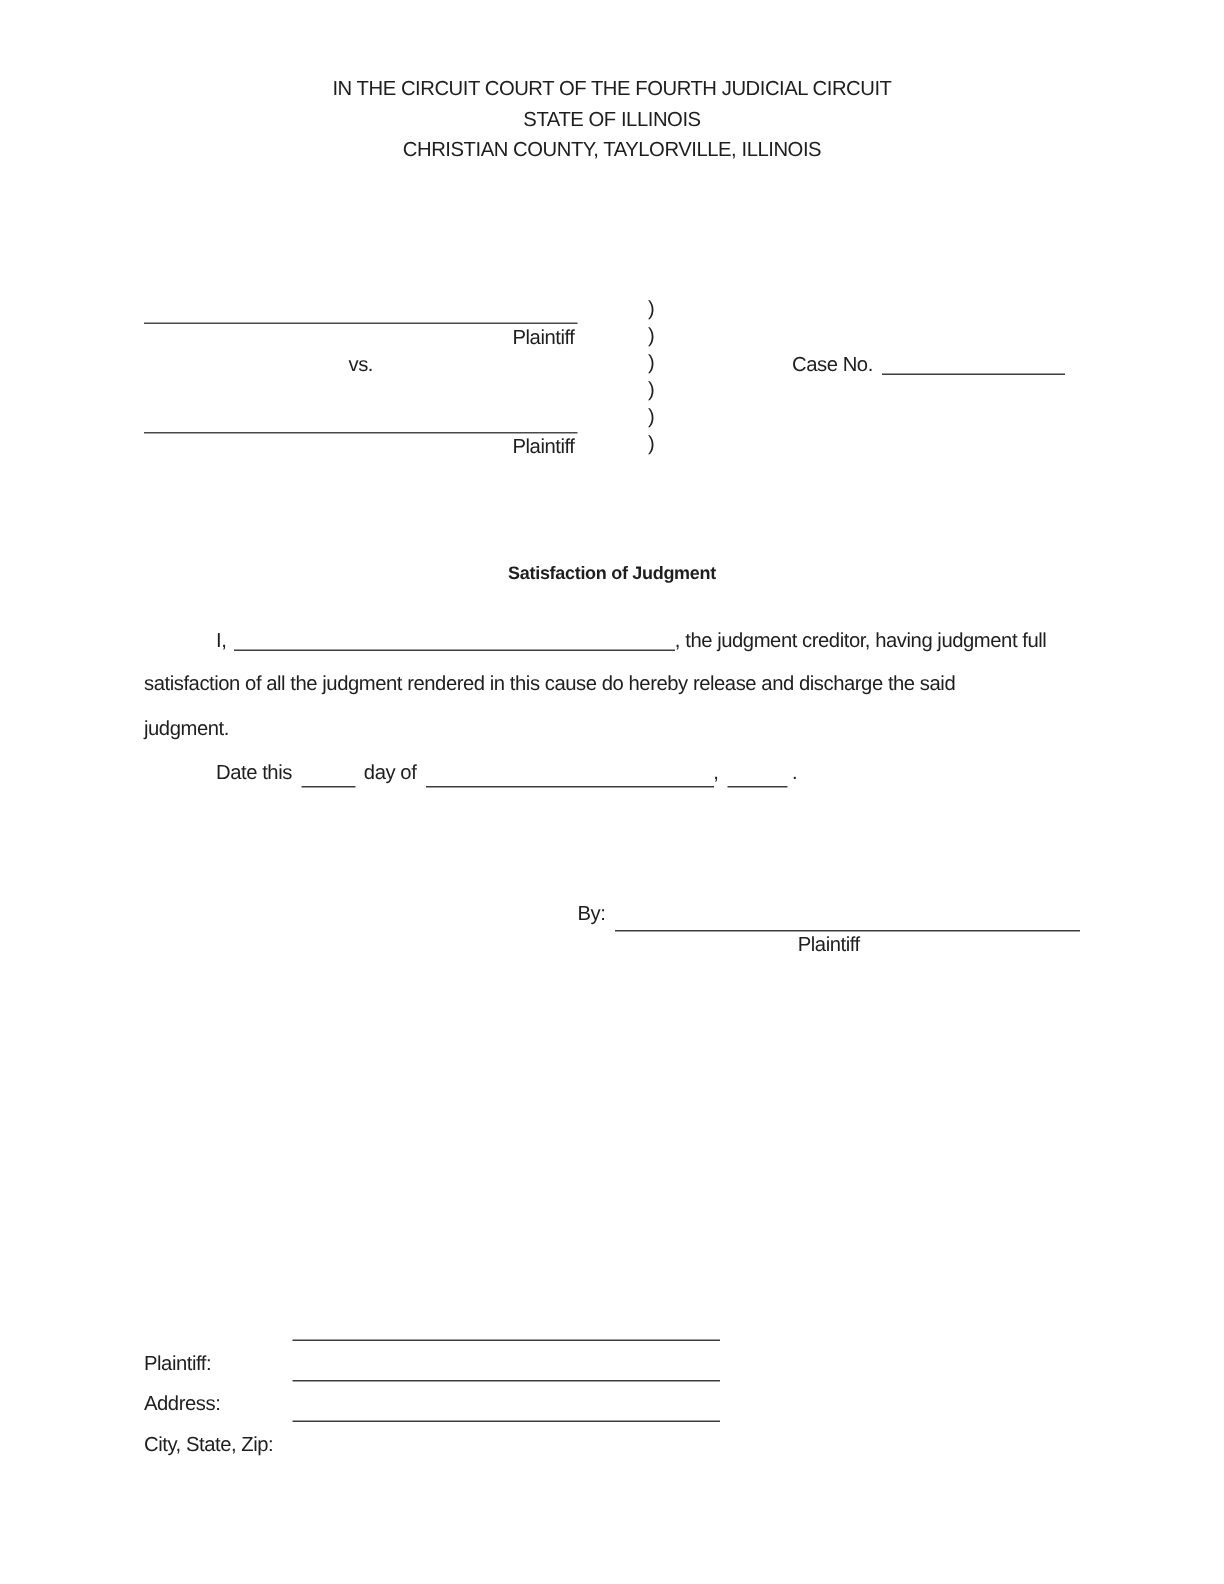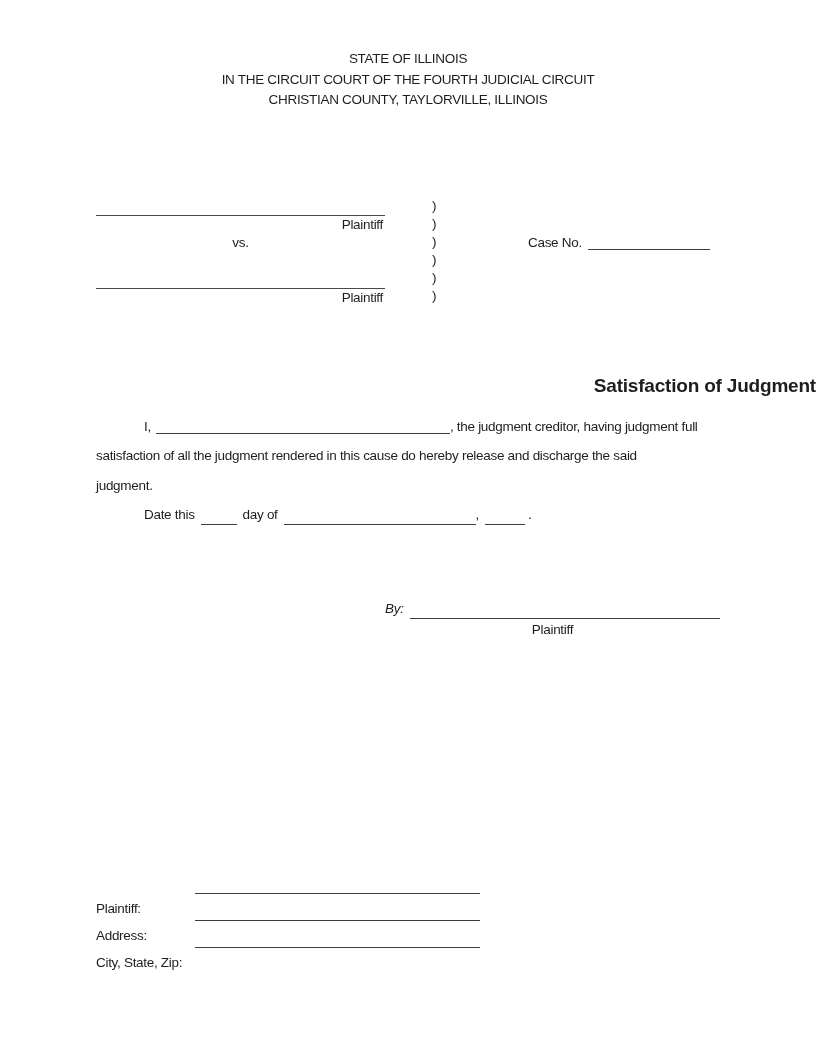--- a/index.html
+++ b/index.html
@@ -34,56 +34,56 @@
   .fill {
     display: inline-block;
     border-bottom: 1.2px solid #3d3d3d;
     height: 13px;
     transform: translateY(3px);
   }
   
   .doc-title {
     position: absolute;
     top: 375px; left: 0; right: 0;
-    text-align: right;
+    text-align: center;
     font-weight: bold;
-    font-size: 19px;
+    font-size: 12px;
     letter-spacing: -0.2px;
   }
   
   .body-text { position: absolute; top: 412px; left: 96px; width: 626px; line-height: 29.4px; }
   .b-line { height: 29.4px; white-space: nowrap; }
   .l1 { display: flex; align-items: baseline; padding-left: 48px; }
   .l1 .prefix { flex: 0 0 auto; margin-right: 5px; }
   .l1 .fill { flex: 1 1 auto; max-width: 294px; }
   .l1 .suffix { flex: 0 0 auto; white-space: nowrap; }
   .date-line { display: flex; align-items: center; padding-left: 48px; height: 29.4px; }
   .date-line .w36 { width: 36px; margin: 0 6px; }
   .date-line .w192 { width: 192px; margin-left: 6px; }
   .date-line .w40 { width: 40px; margin: 0 3px 0 6px; }
   
   .sig-block { position: absolute; top: 600px; left: 385px; width: 335px; }
-  .sig-row { display: flex; align-items: center; height: 18px; line-height: 18px; font-style: italic; }
+  .sig-row { display: flex; align-items: flex-end; height: 18px; line-height: 18px; }
   .sig-row .by-label { flex: 0 0 auto; margin-right: 6px; }
   .sig-row .fill { flex: 1 1 auto; }
   .sig-under { text-align: center; line-height: 18px; margin-top: 3px; }
   
   .contact { position: absolute; top: 872px; left: 96px; width: 384px; }
   .c-row { display: flex; height: 26.9px; line-height: 26.9px; }
   .c-row .c-label { flex: 0 0 auto; min-width: 99px; margin-top: 24px; }
   .c-row .c-line { flex: 1 1 auto; border-bottom: 1.2px solid #3d3d3d; height: 21px; }
 </style>
 </head>
 <body>
 
 <div class="page">
 
   <div class="court-header">
+    <div>IN THE CIRCUIT COURT OF THE FOURTH JUDICIAL CIRCUIT</div>
     <div>STATE OF ILLINOIS</div>
-    <div>IN THE CIRCUIT COURT OF THE FOURTH JUDICIAL CIRCUIT</div>
     <div>CHRISTIAN COUNTY, TAYLORVILLE, ILLINOIS</div>
   </div>
 
   <div class="caption">
     <div class="caption-left">
       <div class="cap-row cap-blank"></div>
       <div class="cap-row cap-right-label">Plaintiff</div>
       <div class="cap-row">vs.</div>
       <div class="cap-row"></div>
       <div class="cap-row cap-blank"></div>

